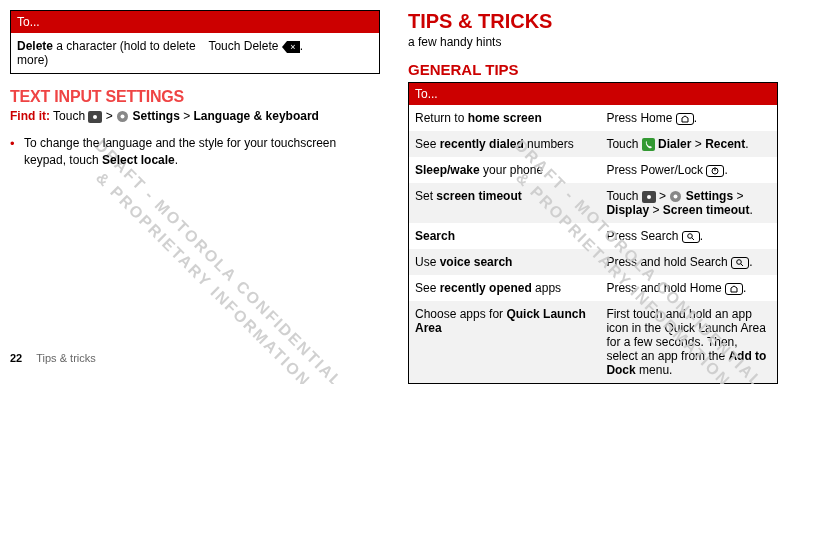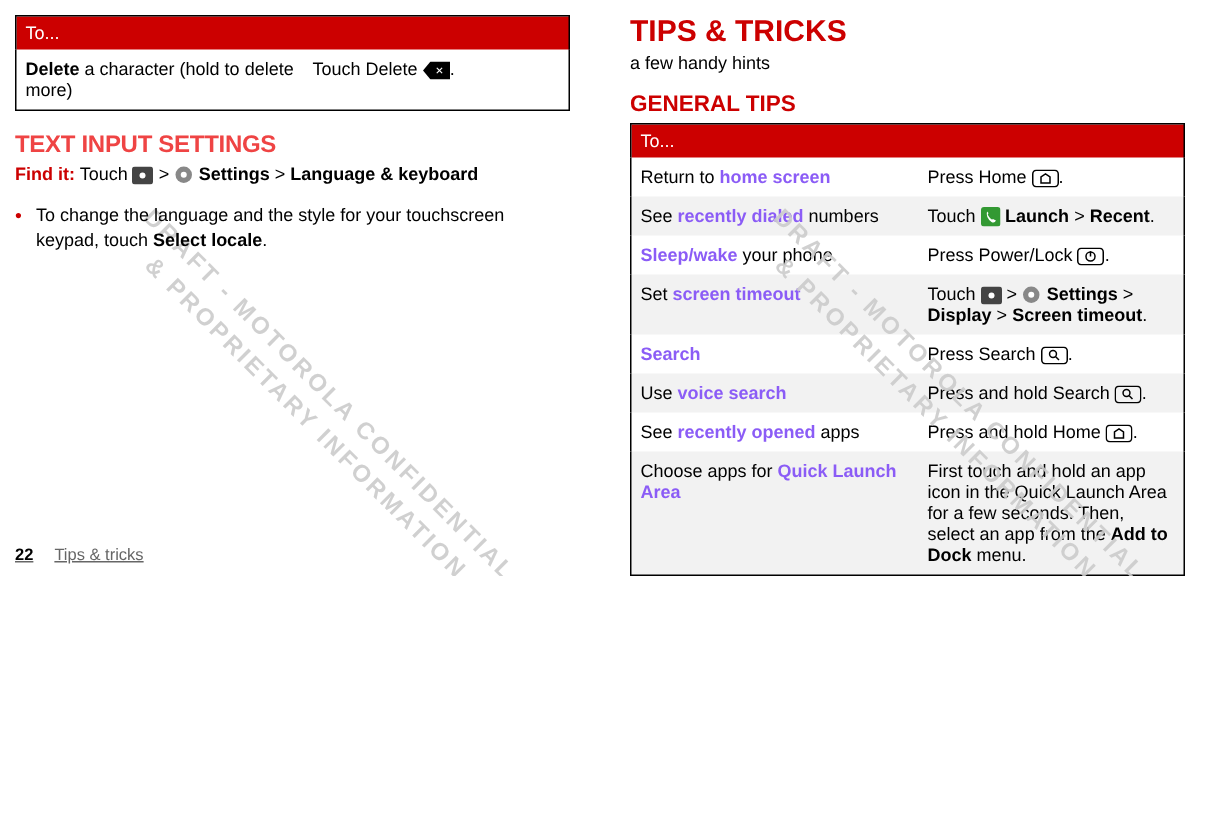--- a/index.html
+++ b/index.html
@@ -8,21 +8,21 @@
     color: #000;
     width: 816px;
     margin: 0;
     padding: 10px 10px 0 10px;
     box-sizing: border-box;
     position: relative;
     overflow: hidden;
   }
   .page-wrap {
     display: flex;
-    gap: 40px;
+    gap: 28px;
   }
   .col {
     width: 370px;
   }
   table.ref {
     width: 100%;
     border-collapse: collapse;
     border: 1px solid #000;
   }
   table.ref th {
@@ -94,36 +94,35 @@
     margin-bottom: 8px;
   }
   ul.bullets li::before {
     content: "•";
     color: #c00;
     position: absolute;
     left: 0;
     font-size: 13px;
   }
   .red {
-    color: #8b5cf6;
+    color: #000000;
     font-weight: bold;
   }
   .bold {
     font-weight: bold;
   }
   svg.icon {
     vertical-align: -3px;
   }
   .footer {
     position: absolute;
     left: 10px;
-    bottom: 8px;
+    bottom: 20px;
     font-size: 11px;
     color: #666;
-    text-decoration: underline;
   }
   .footer .pg {
     color: #000;
     font-weight: bold;
     margin-right: 14px;
   }
   .watermark {
     position: absolute;
     color: #ccc;
     font-weight: bold;
@@ -214,21 +213,21 @@
       </tr>
 
       <tr class="alt">
         <td>
           <span>See </span><span class="red">recently dialed</span><span> numbers</span>
         </td>
         <td>
           <span>Touch </span><svg class="icon" width="13" height="13" viewBox="0 0 13 13">
                 <rect x="0" y="0" width="13" height="13" rx="2" fill="#393"></rect>
                 <path d="M4 3 Q3 7 7 10 Q9 11 10 9 L8 8 Q7 9 5 6 Q4 5 5 4 Z" fill="#fff"></path>
-              </svg> <span class="bold">Launch</span><span> &gt; </span><span class="bold">Recent</span><span>.</span>
+              </svg> <span class="bold">Dialer</span><span> &gt; </span><span class="bold">Recent</span><span>.</span>
         </td>
       </tr>
 
       <tr>
         <td>
           <span class="red">Sleep/wake</span><span> your phone</span>
         </td>
         <td>
           <span>Press Power/Lock </span><svg class="icon" width="18" height="12" viewBox="0 0 18 12">
                 <rect x="0.5" y="0.5" width="17" height="11" rx="2.5" fill="none" stroke="#000"></rect>

